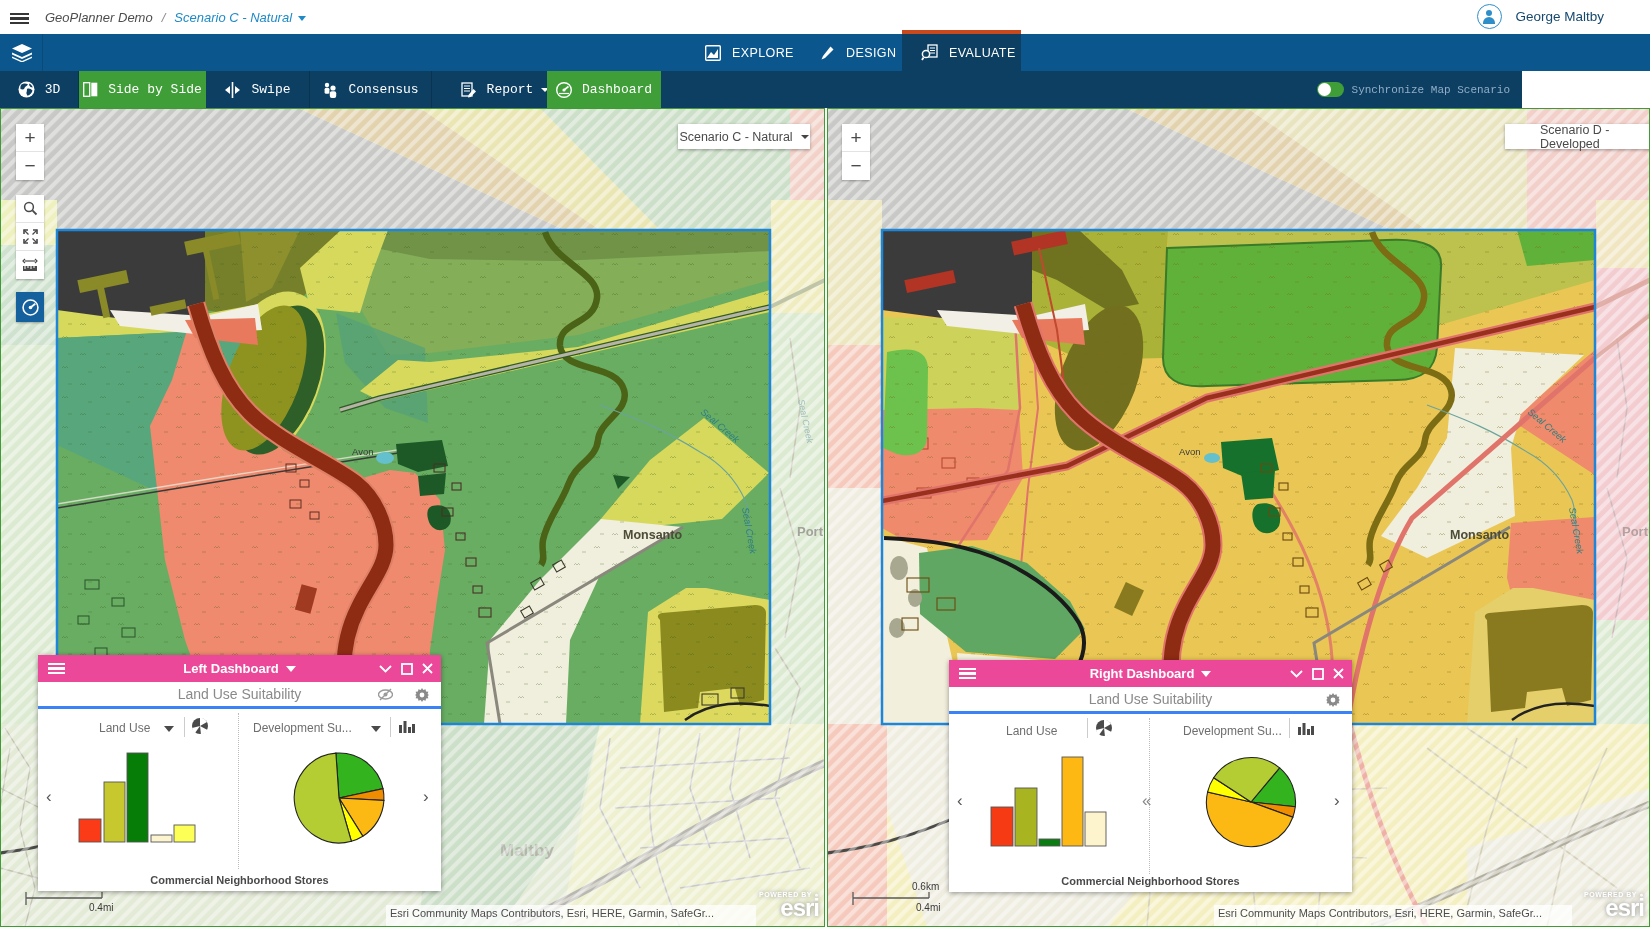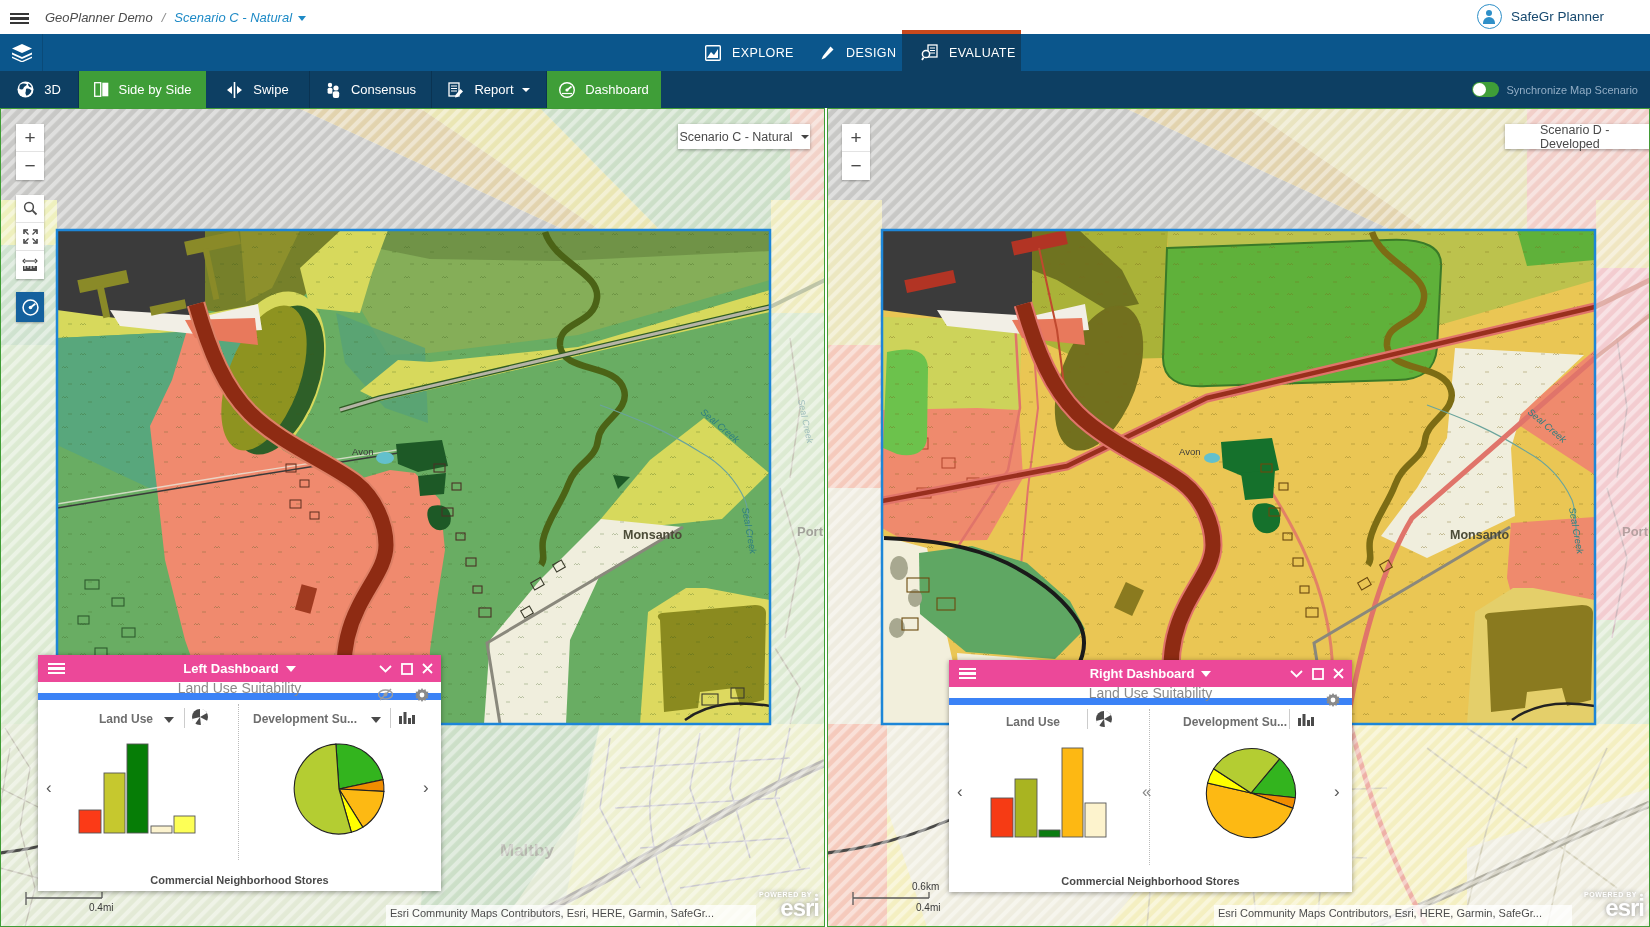--- a/index.html
+++ b/index.html
@@ -21,21 +21,21 @@
 #navbar { position:absolute; left:0; top:34px; width:1650px; height:37px; background:#0b568c; }
 #lyr { position:absolute; left:12px; top:10px; }
 #navsep { position:absolute; left:42px; top:0; width:1px; height:37px; background:#0a4a78; }
 .tab { position:absolute; top:0; height:37px; color:#fff; font-size:12.5px; letter-spacing:0.4px; display:flex; align-items:center; }
 .tab svg { margin-right:11px; }
 #tab-explore { left:705px; }
 #tab-design { left:820px; }
 #tab-eval { left:902px; width:119px; background:#0d3f63; padding-left:19px; }
 #evalorange { position:absolute; left:902px; top:-4px; width:119px; height:4px; background:#c8491d; }
 
-#toolbar { position:absolute; left:0; top:71px; width:1650px; height:37px; background:#0d3f63; }
+#toolbar { position:absolute; left:0; top:71px; width:1522px; height:37px; background:#0d3f63;font-family:Liberation Mono, monospace; }
 .tbtn { position:absolute; top:0; height:37px; color:#fff; font-size:13px; display:flex; align-items:center; justify-content:center; border-right:1px solid #0a3352; }
 .tbtn svg { margin-right:10px; }
 .tbtn.act { background:#3f9e38; border-right:none; }
 #syncwrap { position:absolute; right:12px; top:0; height:37px; display:flex; align-items:center; }
 #synclabel { color:#93aec6; font-size:11px; margin-left:8px; }
 #toggle { width:27px; height:15px; background:#3f9e38; border-radius:8px; position:relative; }
 #toggle .knob { position:absolute; left:1px; top:1px; width:13px; height:13px; background:#fff; border-radius:50%; }
 
 .panel { position:absolute; top:108px; height:819px; border:1px solid #3f9c35; overflow:hidden; background:#e3e8d8; }
 #pL { left:0; width:825px; }
@@ -57,43 +57,43 @@
 .esri .lg { font-size:24px; font-weight:bold; line-height:20px; letter-spacing:-1px; }
 
 .sbar { position:absolute; color:#323232; font-size:10px; }
 
 .dash { position:absolute; width:403px; background:#fff; box-shadow:0 1px 5px rgba(0,0,0,0.4); }
 .dtitle { height:27px; background:#ec4899; color:#fff; font-size:13px; font-weight:bold; display:flex; align-items:center; justify-content:center; position:relative; }
 .dtitle .car { display:inline-block; width:0; height:0; border-left:5px solid transparent; border-right:5px solid transparent; border-top:6px solid #fff; margin-left:7px; }
 .dham { position:absolute; left:10px; top:8px; width:17px; height:11px; }
 .dham div { height:2.2px; background:#fff; margin-bottom:2.2px; }
 .dwin { position:absolute; right:8px; top:0; height:27px; display:flex; align-items:center; gap:9px; color:#fff; }
-.dsub { height:18px; display:flex; align-items:center; justify-content:center; font-size:14px; color:#8a8a8a; position:relative; border-bottom:7px solid #3b82f6;}
+.dsub { height:27px; display:flex; align-items:center; justify-content:center; font-size:14px; color:#8a8a8a; position:relative; border-bottom:3px solid #3b82f6;}
 .dsubicons { position:absolute; right:12px; top:6px; display:flex; gap:22px; }
 .dbody { position:relative; }
 .dcap { position:absolute; left:0; width:100%; text-align:center; font-size:11px; font-weight:bold; color:#4a4a4a; }
-.chead { position:absolute; font-size:12px; color:#6e6e6e;font-weight:bold; }
+.chead { position:absolute; font-size:12px; color:#6e6e6e; }
 .navarr { position:absolute; font-size:17px; color:#555; }
 </style>
 </head>
 <body>
 <div id="app">
 
   <div id="topbar">
     <div id="burger">
         <div></div>
         <div></div>
         <div></div>
       </div>
     <div id="crumb">GeoPlanner Demo<span class="sep">/</span><span class="scn">Scenario C - Natural</span><span class="car"></span></div>
     <div id="avatar">
         <div class="hd"></div>
         <div class="bd"></div>
       </div>
-    <div id="user">SafeGr Planner</div>
+    <div id="user">George Maltby</div>
   </div>
 
   <div id="navbar">
     <svg id="lyr" width="20" height="18" viewBox="0 0 20 18">
         <path d="M10 0 L20 4.5 L10 9 L0 4.5 Z" fill="#fff"></path>
         <path d="M0 8.5 L10 13 L20 8.5 L20 10.5 L10 15 L0 10.5 Z" fill="#fff"></path>
         <path d="M0 12.5 L10 17 L20 12.5 L20 14 L10 18.5 L0 14 Z" fill="#fff"></path>
       </svg>
     <div id="navsep"></div>
     <div class="tab" id="tab-explore"><svg width="16" height="16" viewBox="0 0 16 16">
@@ -129,21 +129,21 @@
           <line x1="8.5" y1="0" x2="8.5" y2="16" stroke="#fff" stroke-width="1.6"></line>
           <path d="M6 4 L1 8 L6 12 Z" fill="#fff"></path>
           <path d="M11 4 L16 8 L11 12 Z" fill="#fff"></path>
         </svg>Swipe</div>
     <div class="tbtn" style="left:310px;width:122px;"><svg width="16" height="16" viewBox="0 0 16 16">
           <circle cx="5" cy="3" r="2.2" fill="#fff"></circle>
           <rect x="2.6" y="5.8" width="4.8" height="6" rx="1.5" fill="#fff"></rect>
           <circle cx="11" cy="6" r="2.6" fill="#fff"></circle>
           <rect x="7.8" y="9.2" width="6.4" height="6.8" rx="2" fill="#fff"></rect>
         </svg>Consensus</div>
-    <div class="tbtn" style="left:432px;width:115px;"><svg width="16" height="16" viewBox="0 0 16 16">
+    <div class="tbtn" style="left:448px;width:115px;"><svg width="16" height="16" viewBox="0 0 16 16">
           <rect x="1" y="1" width="10" height="13" fill="none" stroke="#fff" stroke-width="1.3"></rect>
           <line x1="3" y1="4" x2="9" y2="4" stroke="#fff" stroke-width="1"></line>
           <line x1="3" y1="6.5" x2="9" y2="6.5" stroke="#fff" stroke-width="1"></line>
           <line x1="3" y1="9" x2="9" y2="9" stroke="#fff" stroke-width="1"></line>
           <path d="M12.5 7 L15 9.5 L9.5 15 L7 15.5 L7.5 13 Z" fill="#fff"></path>
         </svg>Report<span style="display:inline-block;width:0;height:0;border-left:4px solid transparent;border-right:4px solid transparent;border-top:4.5px solid #fff;margin-left:8px;"></span></div>
     <div class="tbtn act" style="left:547px;width:114px;"><svg width="16" height="16" viewBox="0 0 16 16">
           <circle cx="8" cy="8" r="7.3" fill="none" stroke="#fff" stroke-width="1.4"></circle>
           <path d="M8 8 L12.5 4.5" stroke="#fff" stroke-width="1.6"></path>
           <circle cx="8" cy="8" r="1.6" fill="#fff"></circle>

